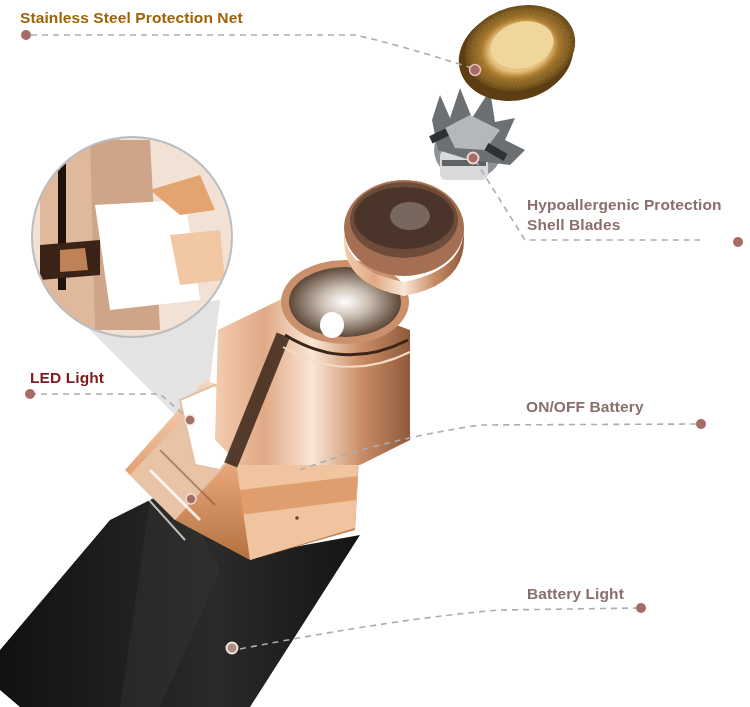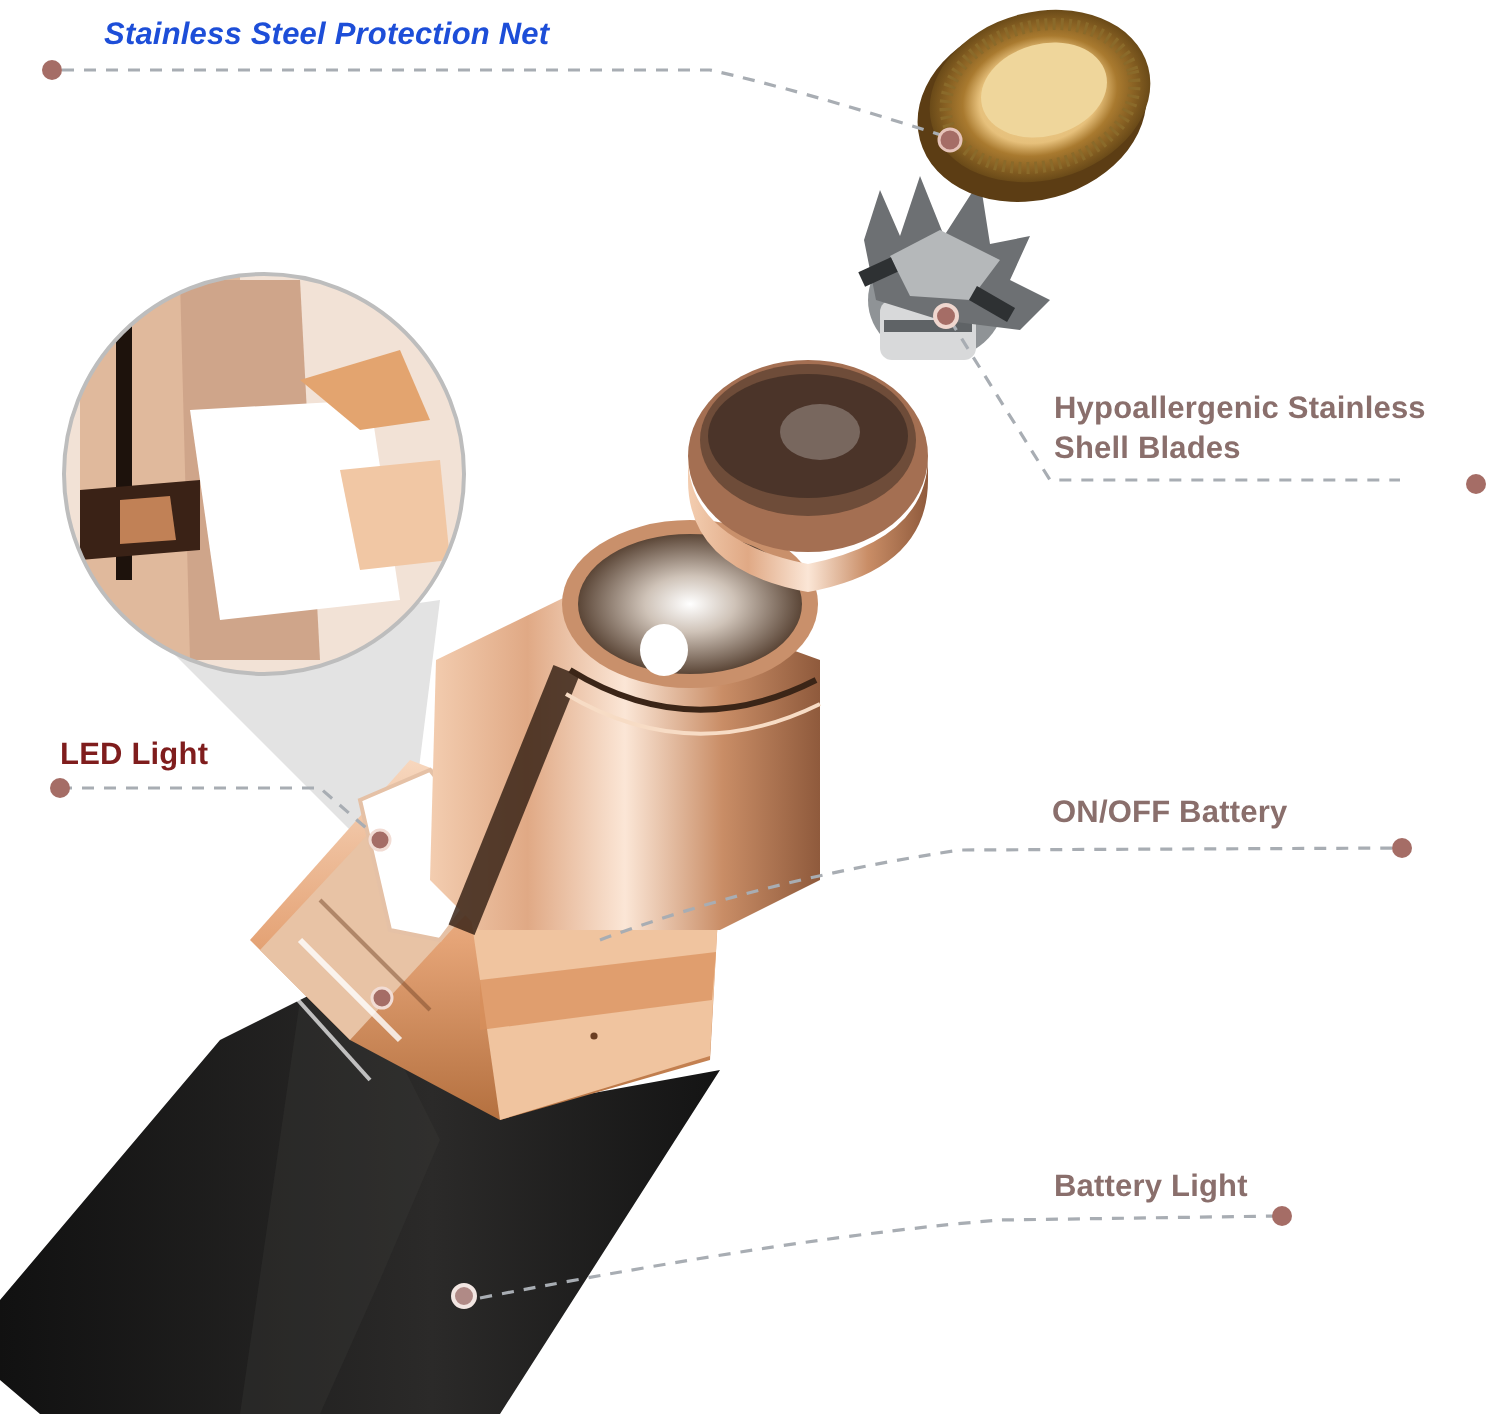--- a/index.html
+++ b/index.html
@@ -135,23 +135,23 @@
       <circle cx="738" cy="242" r="5" fill="#a56d66"></circle>
       <circle cx="30" cy="394" r="5" fill="#a56d66"></circle>
       <circle cx="190" cy="420" r="5" fill="#a56d66" stroke="#f2dcd4" stroke-width="1.5"></circle>
       <circle cx="191" cy="499" r="5" fill="#a56d66" stroke="#f2dcd4" stroke-width="1.5"></circle>
       <circle cx="701" cy="424" r="5" fill="#a56d66"></circle>
       <circle cx="232" cy="648" r="5.5" fill="#b08a86" stroke="#f2e6e2" stroke-width="2"></circle>
       <circle cx="641" cy="608" r="5" fill="#a56d66"></circle>
     </g>
   </svg>
 
-  <div class="label" style="left:52px; top:8px; color:#1d4ed8;font-style:italic;">Stainless Steel Protection Net</div>
+  <div class="label" style="left:20px; top:8px; color:#a16207;">Stainless Steel Protection Net</div>
 
-  <div class="label" style="left:527px; top:195px; color:#8a6f6c;">Hypoallergenic Stainless</div>
+  <div class="label" style="left:527px; top:195px; color:#8a6f6c;">Hypoallergenic Protection</div>
   <div class="label" style="left:527px; top:215px; color:#8a6f6c;">Shell Blades</div>
 
   <div class="label" style="left:30px; top:368px; color:#7f1d1d;">LED Light</div>
 
   <div class="label" style="left:526px; top:397px; color:#8a6f6c;">ON/OFF Battery</div>
 
   <div class="label" style="left:527px; top:584px; color:#8a6f6c;">Battery Light</div>
 
 </div>
 

